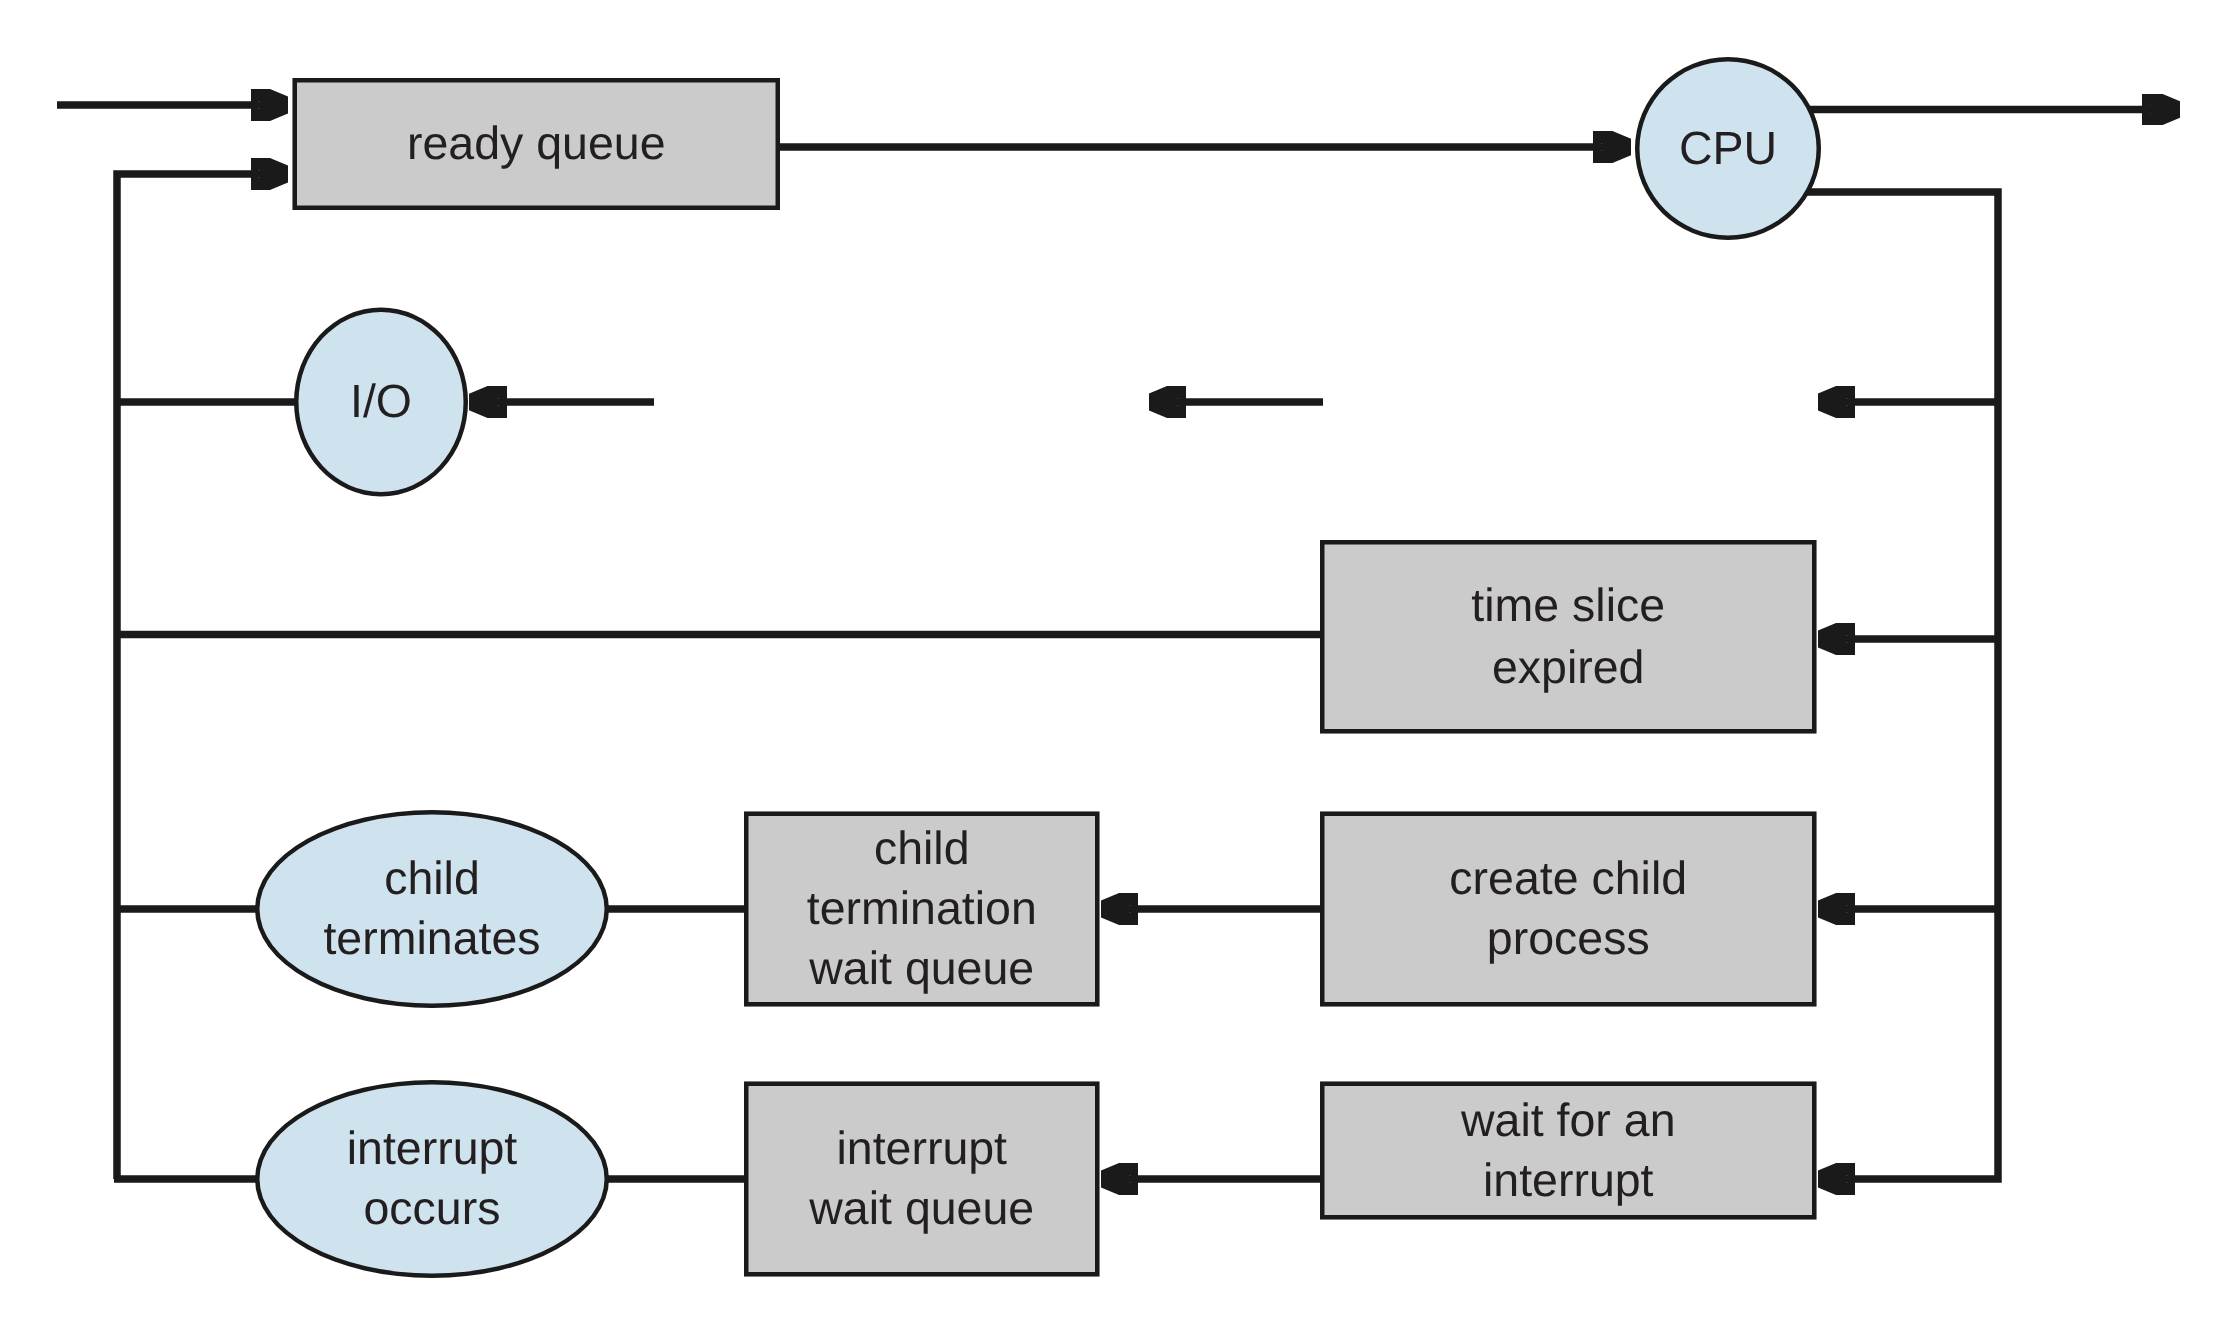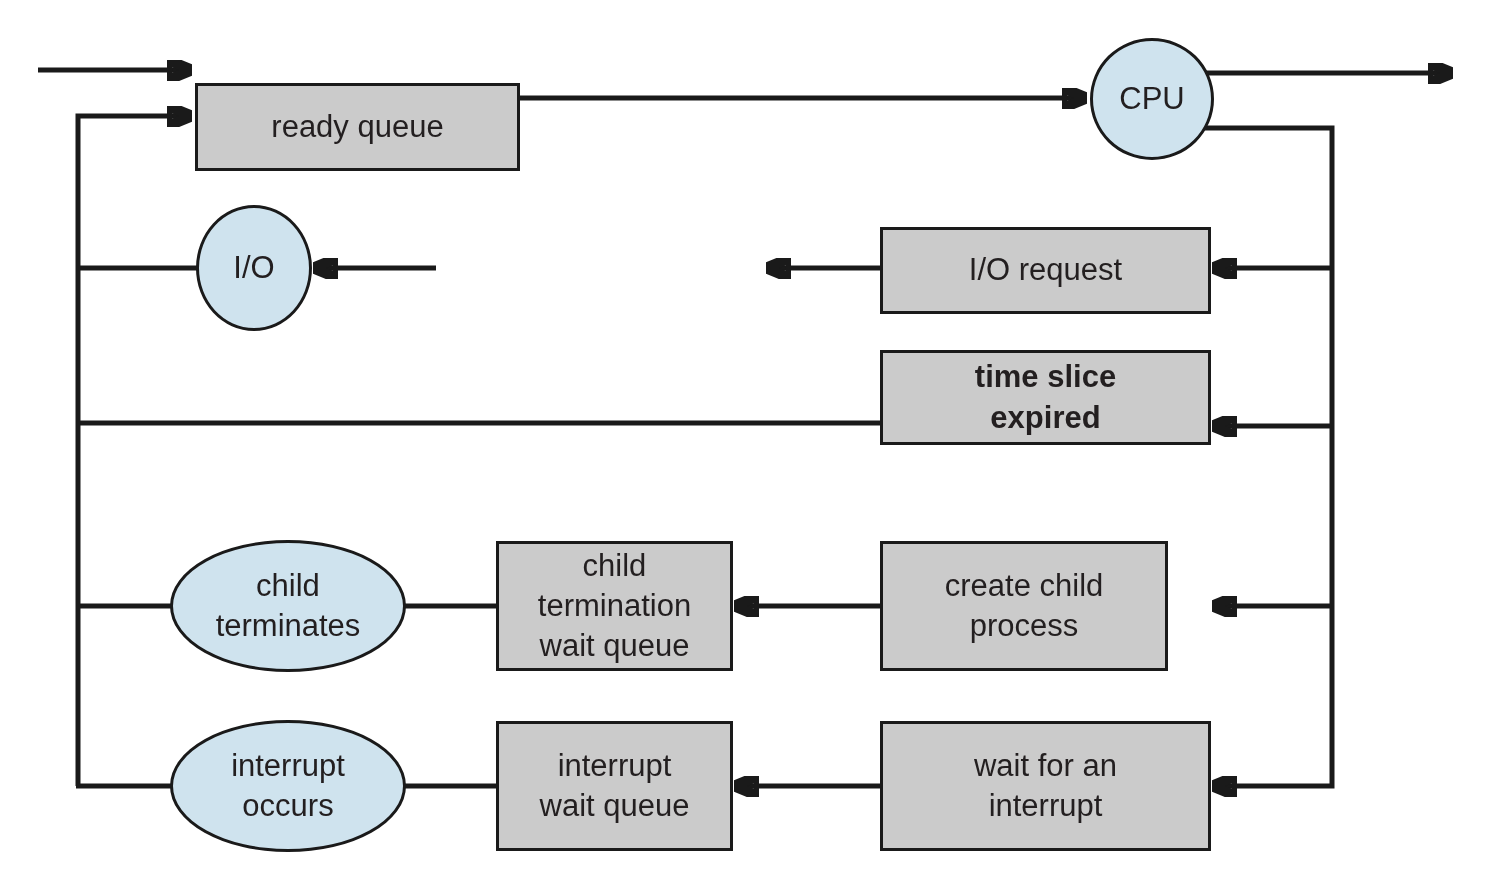--- a/index.html
+++ b/index.html
@@ -84,59 +84,56 @@
 
     <path d="M882,606 H735" marker-end="url(#ah)"></path>
     <path d="M498,606 H402"></path>
     <path d="M174,606 H76"></path>
 
     <path d="M882,786 H735" marker-end="url(#ah)"></path>
     <path d="M498,786 H402"></path>
     <path d="M174,786 H76"></path>
   </svg>
 
-  <div class="node queue-box" style="left:195px; top:52px; width:325px; height:88px;margin-top:31px;">
+  <div class="node queue-box" style="left:195px; top:52px; width:325px; height:88px;">
     <span>ready queue</span>
   </div>
   <div class="node resource-ellipse" style="left:196px; top:205px; width:116px; height:126px;">
     <span>I/O</span>
   </div>
 
   <div class="node resource-ellipse" style="left:1090px; top:38px; width:124px; height:122px;">
     <span>CPU</span>
   </div>
-  <div class="node queue-box" style="left:880px; top:227px; width:331px; height:87px;">
-    <span>I/O request</span>
-  </div>
 
-  <div class="node queue-box" style="left:880px; top:350px; width:331px; height:95px;font-weight:bold;">
+  <div class="node queue-box" style="left:880px; top:360px; width:331px; height:129px;">
     <span>time slice
 expired</span>
   </div>
 
   <div class="node resource-ellipse" style="left:170px; top:540px; width:236px; height:132px;">
     <span>child
 terminates</span>
   </div>
   <div class="node queue-box" style="left:496px; top:541px; width:237px; height:130px;">
     <span>child
 termination
 wait queue</span>
   </div>
-  <div class="node queue-box" style="left:880px; top:541px; width:288px; height:130px;">
+  <div class="node queue-box" style="left:880px; top:541px; width:331px; height:130px;">
     <span>create child
 process</span>
   </div>
 
   <div class="node resource-ellipse" style="left:170px; top:720px; width:236px; height:132px;">
     <span>interrupt
 occurs</span>
   </div>
   <div class="node queue-box" style="left:496px; top:721px; width:237px; height:130px;">
     <span>interrupt
 wait queue</span>
   </div>
-  <div class="node queue-box" style="left:880px; top:721px; width:331px; height:130px;">
+  <div class="node queue-box" style="left:880px; top:721px; width:331px; height:92px;">
     <span>wait for an
 interrupt</span>
   </div>
 
 </div>
 
 </body></html>

